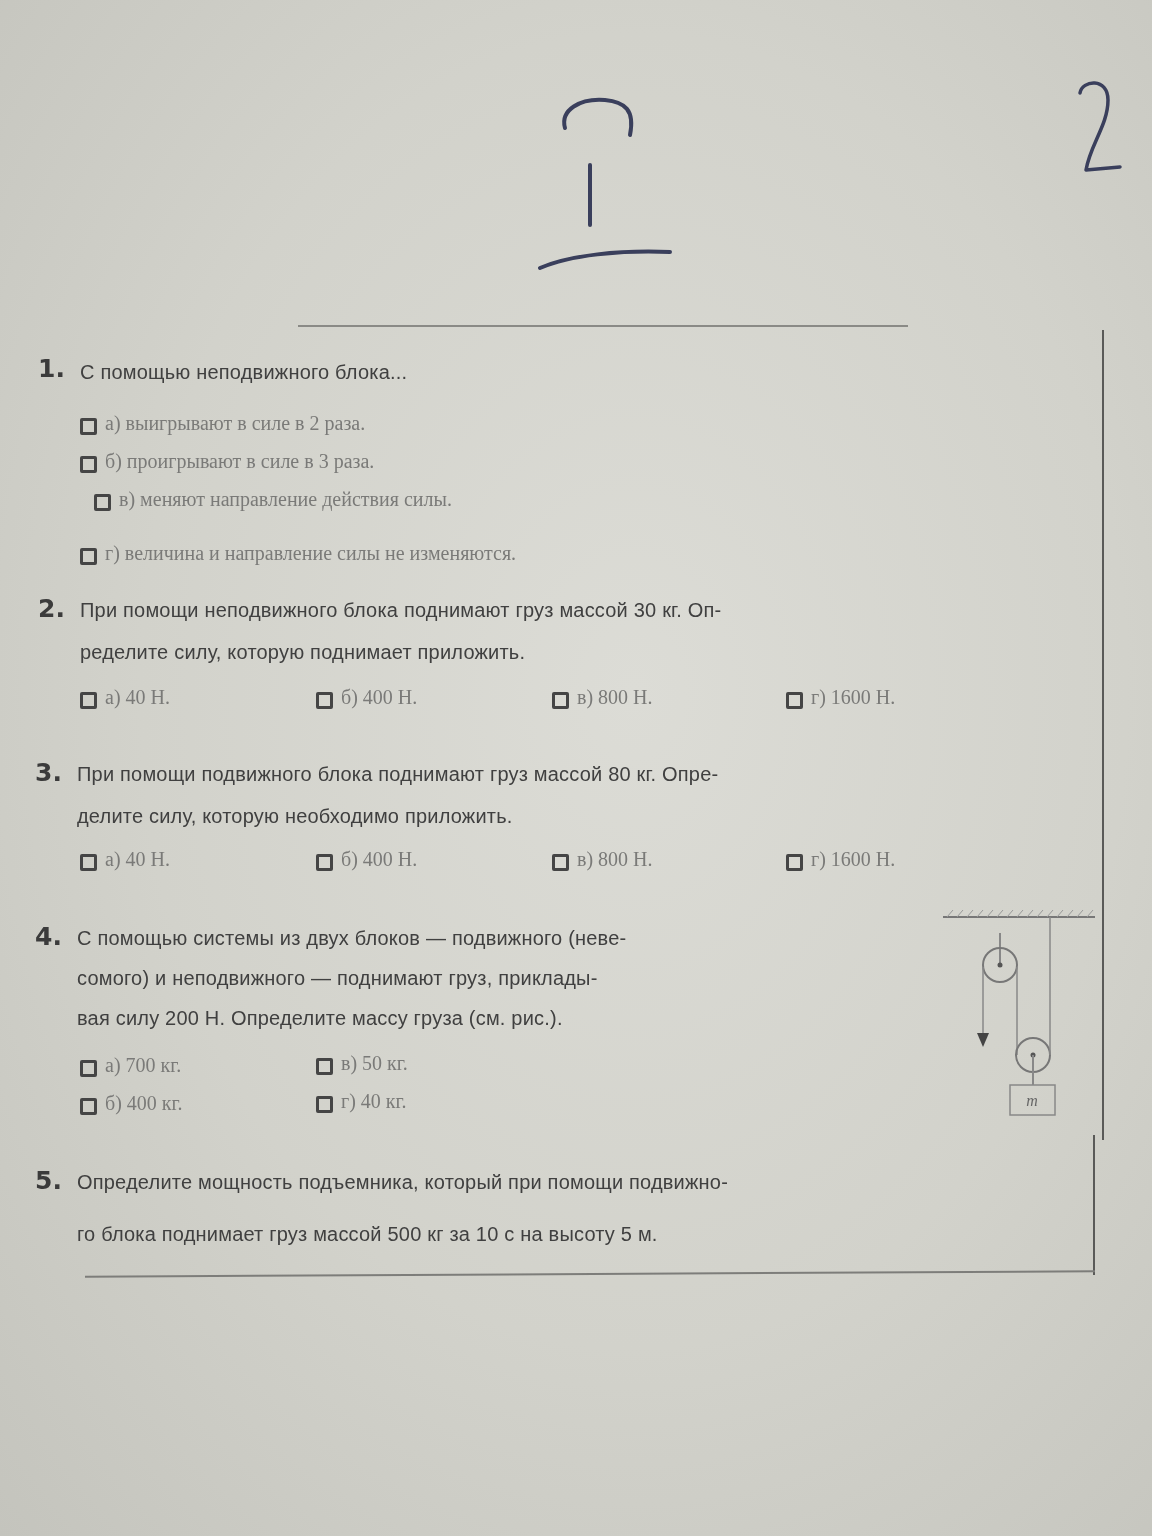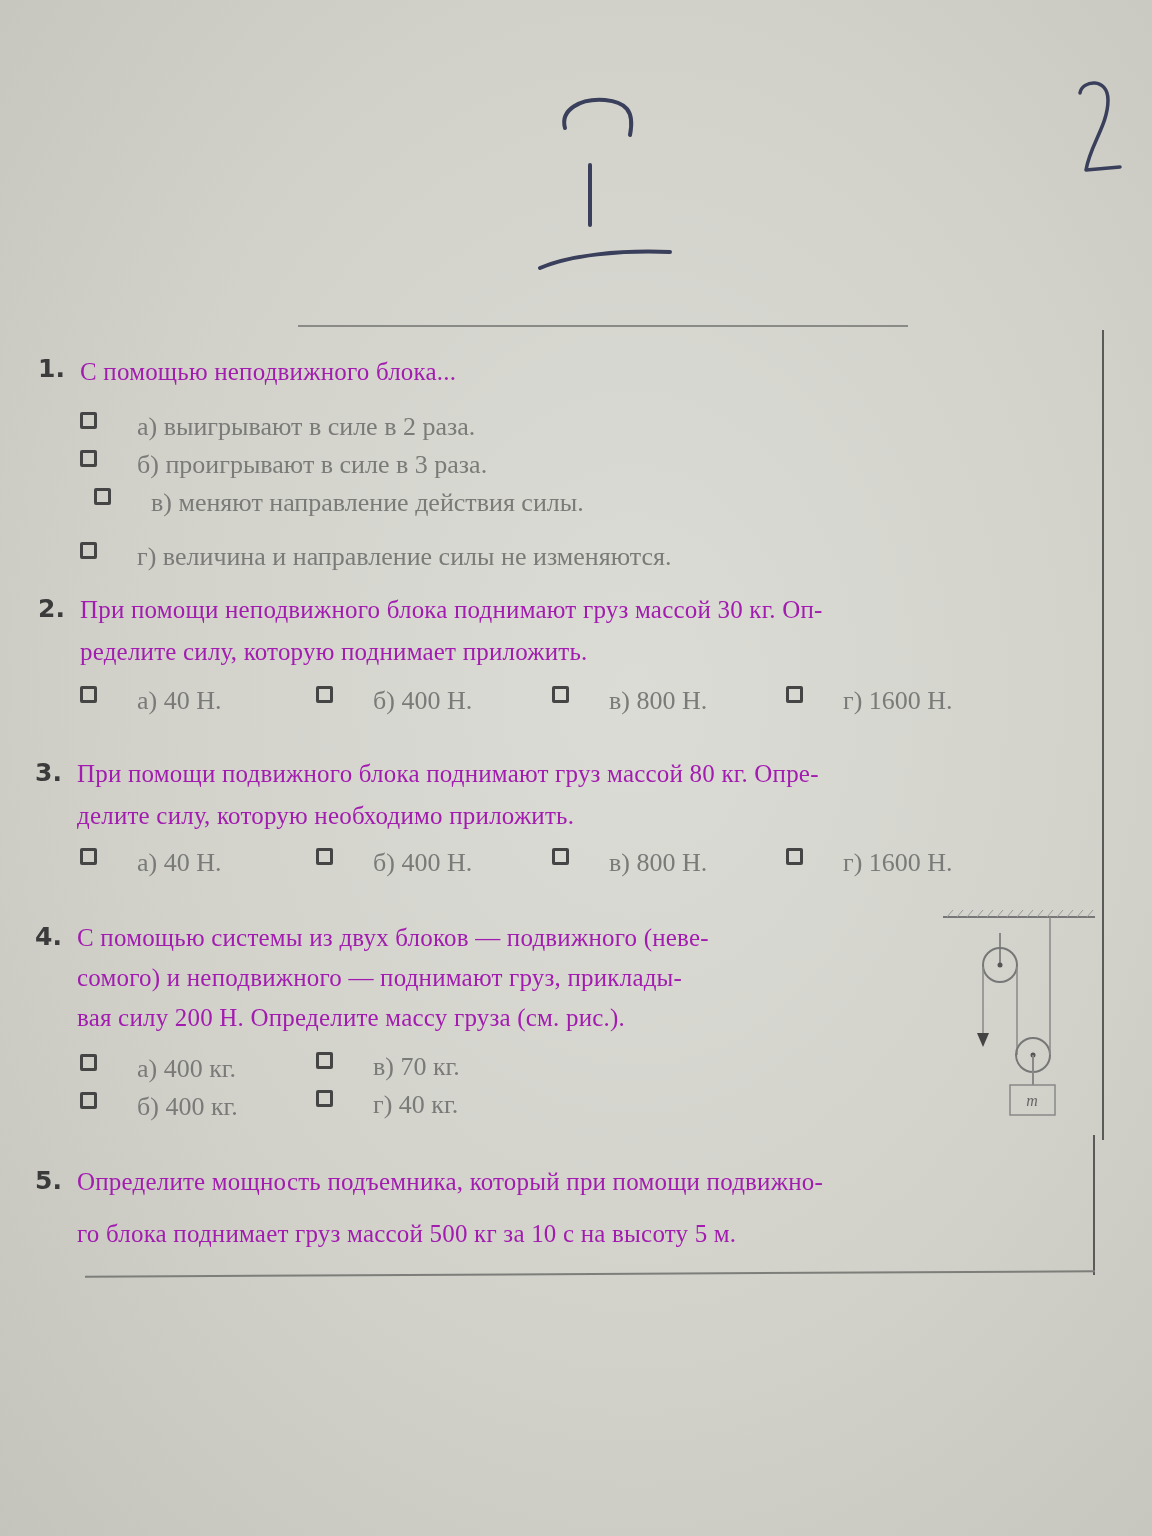--- a/index.html
+++ b/index.html
@@ -11,22 +11,22 @@
     color:#3a3a3a;
   }
   .hand { position:absolute; }
   .rule-top { position:absolute; left:298px; top:325px; width:610px; height:0; border-top:2px solid #8a8a86; }
   .frame-right { position:absolute; left:1102px; top:330px; height:810px; border-left:2px solid #5a5a58; }
   .frame-right2 { position:absolute; left:1093px; top:1135px; height:140px; border-left:2px solid #5a5a58; }
   .rule-bottom { position:absolute; left:85px; top:1273px; width:1010px; height:0; border-top:2px solid #7d7d7a; transform:rotate(-0.3deg); }
 
   .q { position:absolute; }
   .qnum { position:absolute; font-size:25px; font-weight:bold; color:#3b3b3b; font-family:"DejaVu Sans", sans-serif; }
-  .qtext { font-size:25px; color:#a21caf; line-height:44px; font-family:Liberation Serif, serif; letter-spacing:0.2px; }
-  .opt { position:absolute; font-family:"Liberation Serif", serif; font-size:26px; color:#7a7a78; white-space:nowrap; display:flex; align-items:flex-start;gap:32px; }
+  .qtext { font-size:20px; color:#404040; line-height:44px; font-family:Liberation Sans, sans-serif; letter-spacing:0.2px; }
+  .opt { position:absolute; font-family:"Liberation Serif", serif; font-size:20px; color:#7a7a78; white-space:nowrap; display:flex; align-items:flex-end; }
   .box { display:inline-block; width:17px; height:17px; border:3px solid #454545; border-radius:2px; margin-right:8px; box-sizing:border-box; }
 
   .diagram { position:absolute; left:935px; top:905px; width:170px; height:220px; }
 </style>
 </head>
 <body>
 
 <svg class="hand" style="left:520px;top:80px" width="170" height="200" viewBox="0 0 170 200">
   <path d="M45 48 C40 30, 60 18, 85 20 C105 22, 115 30, 110 55" fill="none" stroke="#3a3f5c" stroke-width="4" stroke-linecap="round"></path>
   <path d="M70 85 L70 145" fill="none" stroke="#3a3f5c" stroke-width="4" stroke-linecap="round"></path>
@@ -108,25 +108,25 @@
   </div>
 
 <div class="q" style="left:35px;top:916px;">
   <span class="qnum" style="left:0;top:6px">4.</span>
   <div class="qtext" style="position:absolute;left:42px;top:0;white-space:nowrap">С помощью системы из двух блоков — подвижного (неве-</div>
   <div class="qtext" style="position:absolute;left:42px;top:40px;white-space:nowrap">сомого) и неподвижного — поднимают груз, приклады-</div>
   <div class="qtext" style="position:absolute;left:42px;top:80px;white-space:nowrap">вая силу 200 Н. Определите массу груза (см. рис.).</div>
 </div>
 <div class="opt" style="left:80px;top:1054px">
     <span class="box"></span>
-    <span>а) 400 кг.</span>
+    <span>а) 700 кг.</span>
   </div>
 <div class="opt" style="left:316px;top:1052px">
     <span class="box"></span>
-    <span>в) 70 кг.</span>
+    <span>в) 50 кг.</span>
   </div>
 <div class="opt" style="left:80px;top:1092px">
     <span class="box"></span>
     <span>б) 400 кг.</span>
   </div>
 <div class="opt" style="left:316px;top:1090px">
     <span class="box"></span>
     <span>г) 40 кг.</span>
   </div>
 

